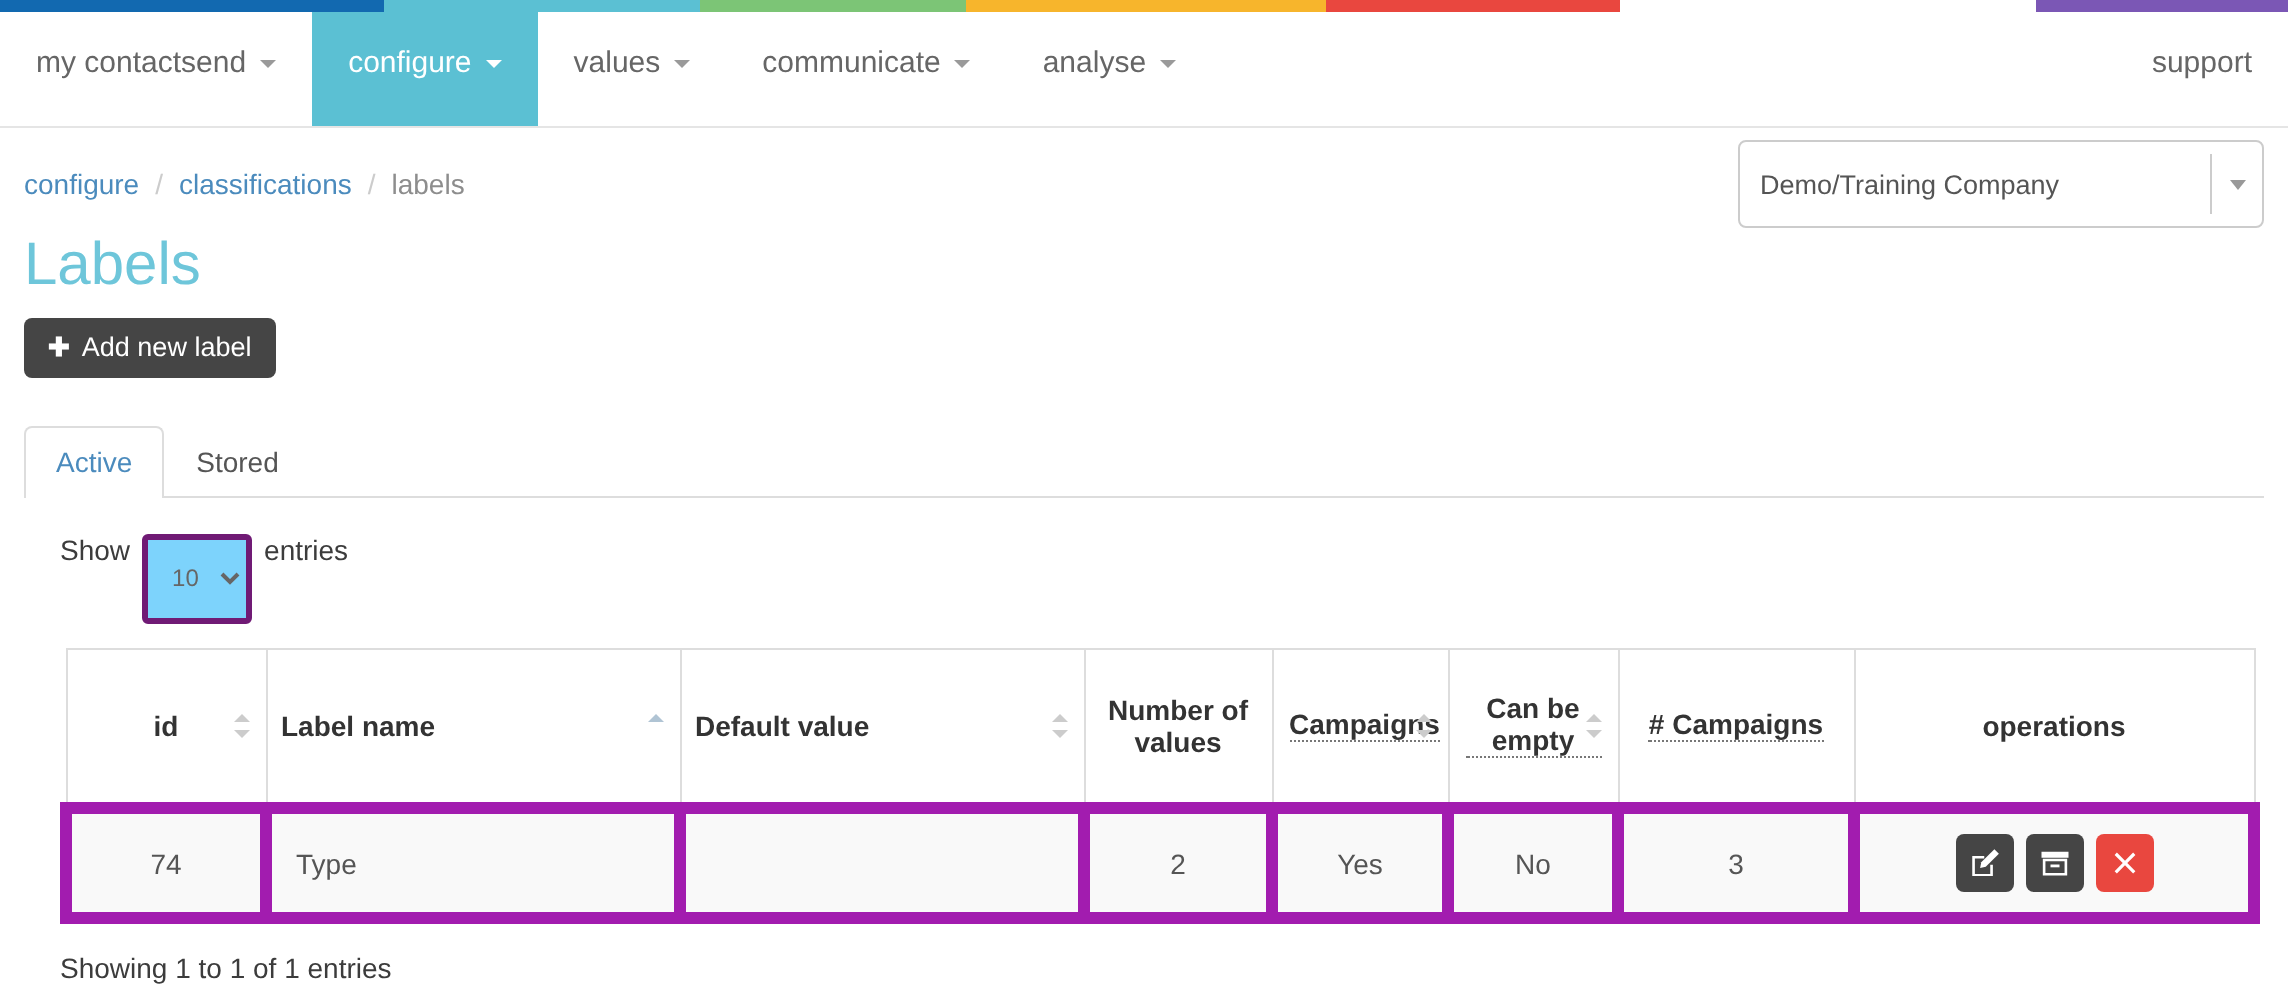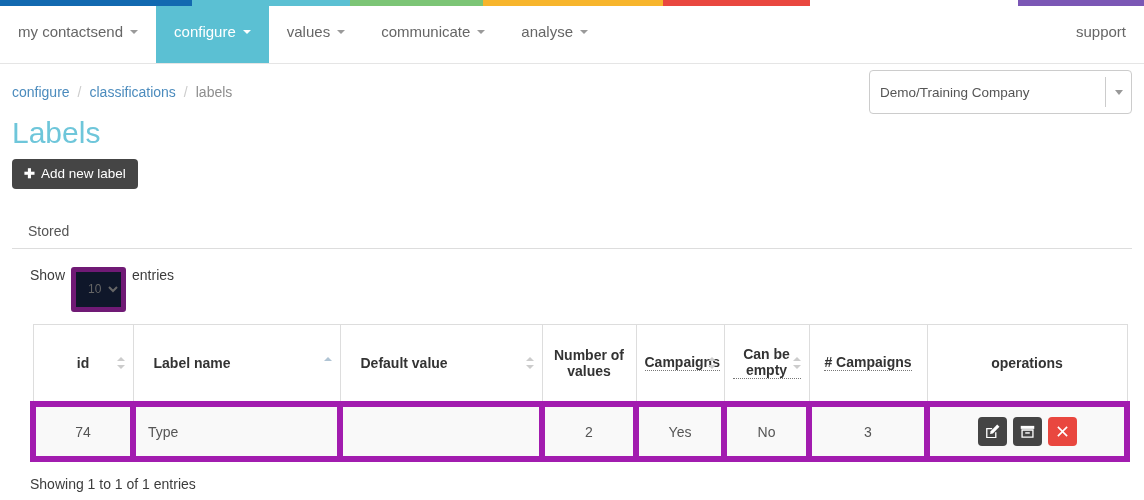--- a/index.html
+++ b/index.html
@@ -195,23 +195,23 @@
     padding: 18px 0 12px 18px;
     font-size: 14px;
     color: #3c3c3c;
     display: flex;
     align-items: flex-start;
   }
   .dt-length select {
     margin: 0 6px;
     height: 45px;
     width: 55px;
-    border: 5px solid #701a75;
+    border: 3px solid #701a75;
     border-radius: 3px;
-    background: #0f172a;
+    background: #7dd3fc;
     font-size: 12px;
     color: #666666;
     font-family: "Liberation Sans", sans-serif;
     padding-left: 8px;
   }
 
   table.dt {
     border-collapse: collapse;
     width: 1094px;
     margin-left: 18px;
@@ -225,21 +225,21 @@
     font-weight: bold;
     color: #333333;
     text-align: center;
     padding: 10px 8px;
     height: 80px;
     vertical-align: middle;
     position: relative;
     background: #ffffff;
     cursor: pointer;
   }
-  table.dt thead th.left { text-align: left; padding-left: 20px; }
+  table.dt thead th.left { text-align: left; padding-left: 7px; }
   table.dt thead th.nosort { cursor: default; }
 
   .th-inner { display: inline-block; position: relative; }
   .th-tip {
     border-bottom: 1px dotted #777777;
     text-decoration: none;
   }
   .sort-ind {
     position: absolute;
     right: 8px;
@@ -356,20 +356,21 @@
 <div class="page-wrap">
 
   <h1 class="page-title">Labels</h1>
 
   <button class="btn-add">
     <span class="plus">✚</span>
     <span>Add new label</span>
   </button>
 
   <div class="tabs">
+    <div class="tab active">Active</div>
     <div class="tab">Stored</div>
   </div>
 
   <div class="dt-area">
 
     <div class="dt-length">
       <span>Show</span>
       <select><option>10</option><option>25</option><option>50</option><option>100</option></select>
       <span>entries</span>
     </div>

